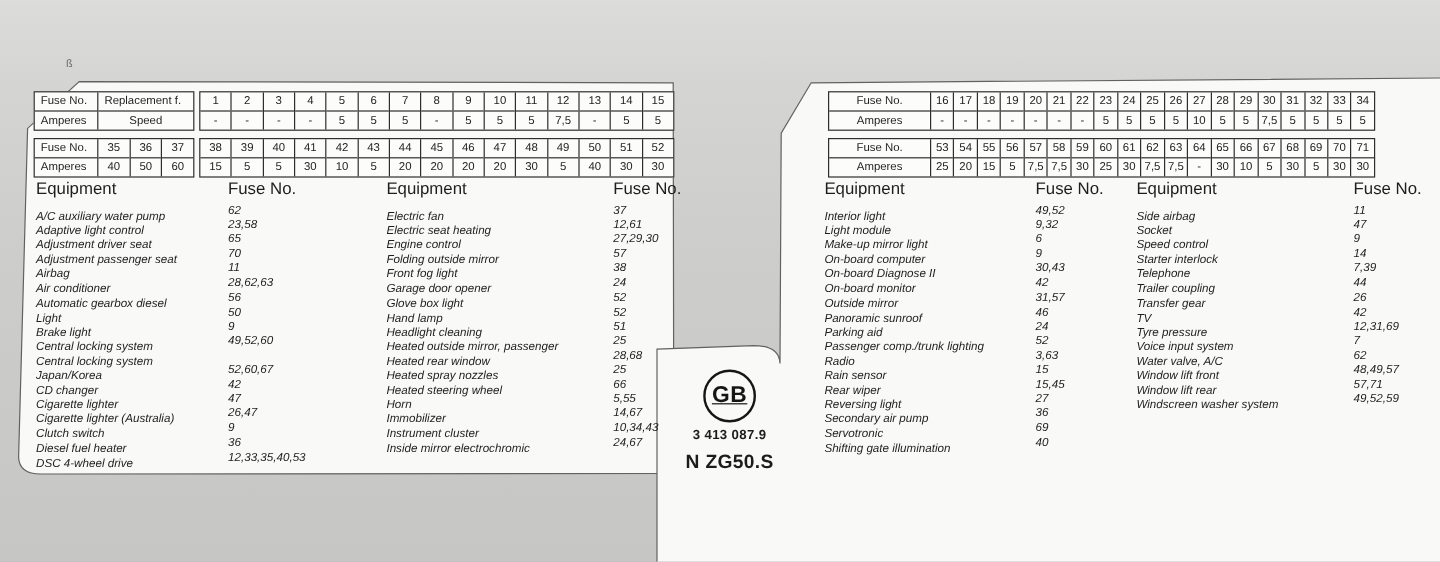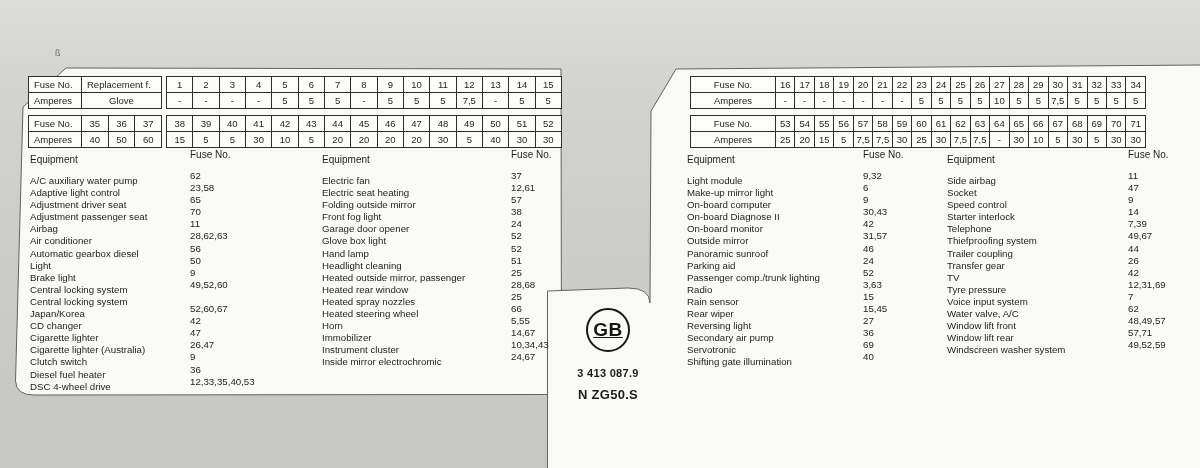--- a/index.html
+++ b/index.html
@@ -16,32 +16,32 @@
   .ft-group{display:flex;flex:1 1 0;border-left:1px solid #2e2e2c;min-width:0;}
   .ft-group .ft-col{flex:1 1 0;min-width:0;}
   .ft-group .ft-col:first-of-type{border-left:none;}
   .ft-cell{height:15px;line-height:15px;font-size:9.5px;color:#1e1e1c;text-align:center;white-space:nowrap;overflow:hidden;}
   .ft-cell.top{border-bottom:1px solid #2e2e2c;}
   .ft-cell.lbl{text-align:left;padding-left:5px;}
 
   
   .equip-col{position:absolute;top:149px;}
   .equip-header{position:relative;height:12px;margin-bottom:9px;}
-  .equip-rows{position:relative;}
+  .equip-rows{position:relative;font-style:italic;}
   .equip-row{position:relative;height:12.1px;}
   .e-label{font-size:9.7px;color:#1e1e1c;white-space:nowrap;}
   .e-fuse{position:absolute;top:0;left:var(--voff);font-size:9.7px;color:#1e1e1c;white-space:nowrap;}
-  .equip-header .e-label,.equip-header .e-fuse{font-size:10px;}
+  .equip-header .e-label,.equip-header .e-fuse{font-size:14px;}
 
   
   .gb-badge{position:absolute;left:560px;top:308px;width:96px;text-align:center;}
   .gb-circle{width:40px;height:40px;margin:0 auto;border:2.5px solid #161614;border-radius:50%;
              line-height:40px;font-size:19px;font-weight:bold;letter-spacing:0.5px;color:#161614;text-decoration:underline;}
-  .gb-number{margin-top:15px;font-size:11px;font-weight:600;color:#1c1c1a;letter-spacing:0.3px;}
-  .gb-code{margin-top:8px;font-size:13px;font-weight:600;color:#1c1c1a;letter-spacing:0.3px;}
+  .gb-number{margin-top:5px;font-size:11px;font-weight:600;color:#1c1c1a;letter-spacing:0.3px;}
+  .gb-code{margin-top:8px;font-size:16px;font-weight:600;color:#1c1c1a;letter-spacing:0.3px;}
 
   .artifact{position:absolute;left:55px;top:48px;font-size:9px;color:#6a6a68;}
 </style>
 </head>
 <body>
 
 <div class="stage">
 
   <svg class="shapes" viewBox="0 0 1200 468">
     <path d="M 66 68 L 561 69 L 561.5 394.5 L 34 395 Q 16 395 15.5 381 L 23 107 Z" fill="#f9f9f7" stroke="#62625f" stroke-width="1"></path>
@@ -50,21 +50,21 @@
 
   <span class="artifact">ß</span>
 
   <div class="fuse-table" style="left:28px;top:76px;width:134px">
     <div class="ft-col" style="width:52px">
       <div class="ft-cell top lbl">Fuse No.</div>
       <div class="ft-cell lbl">Amperes</div>
     </div>
     <div class="ft-col grow">
       <div class="ft-cell top lbl">Replacement f.</div>
-      <div class="ft-cell">Glove</div>
+      <div class="ft-cell">Speed</div>
     </div>
   </div>
 
   <div class="fuse-table" style="left:166px;top:76px;width:396px">
 
       <div class="ft-col grow">
         <div class="ft-cell top">1</div>
         <div class="ft-cell">-</div>
       </div>
 
@@ -558,20 +558,24 @@
         <div class="equip-row">
           <span class="e-label">Electric fan</span>
           <span class="e-fuse">37</span>
         </div>
 
         <div class="equip-row">
           <span class="e-label">Electric seat heating</span>
           <span class="e-fuse">12,61</span>
         </div>
 
+        <div class="equip-row">
+          <span class="e-label">Engine control</span>
+          <span class="e-fuse">27,29,30</span>
+        </div>
 
         <div class="equip-row">
           <span class="e-label">Folding outside mirror</span>
           <span class="e-fuse">57</span>
         </div>
 
         <div class="equip-row">
           <span class="e-label">Front fog light</span>
           <span class="e-fuse">38</span>
         </div>
@@ -639,20 +643,24 @@
       </div>
   </div>
 
   <div class="equip-col" style="left:687px;--voff:176px;width:250px">
     <div class="equip-header">
       <span class="e-label">Equipment</span>
       <span class="e-fuse">Fuse No.</span>
     </div>
     <div class="equip-rows">
 
+        <div class="equip-row">
+          <span class="e-label">Interior light</span>
+          <span class="e-fuse">49,52</span>
+        </div>
 
         <div class="equip-row">
           <span class="e-label">Light module</span>
           <span class="e-fuse">9,32</span>
         </div>
 
         <div class="equip-row">
           <span class="e-label">Make-up mirror light</span>
           <span class="e-fuse">6</span>
         </div>
@@ -755,24 +763,20 @@
         <div class="equip-row">
           <span class="e-label">Starter interlock</span>
           <span class="e-fuse">14</span>
         </div>
 
         <div class="equip-row">
           <span class="e-label">Telephone</span>
           <span class="e-fuse">7,39</span>
         </div>
 
-        <div class="equip-row">
-          <span class="e-label">Thiefproofing system</span>
-          <span class="e-fuse">49,67</span>
-        </div>
 
         <div class="equip-row">
           <span class="e-label">Trailer coupling</span>
           <span class="e-fuse">44</span>
         </div>
 
         <div class="equip-row">
           <span class="e-label">Transfer gear</span>
           <span class="e-fuse">26</span>
         </div>

